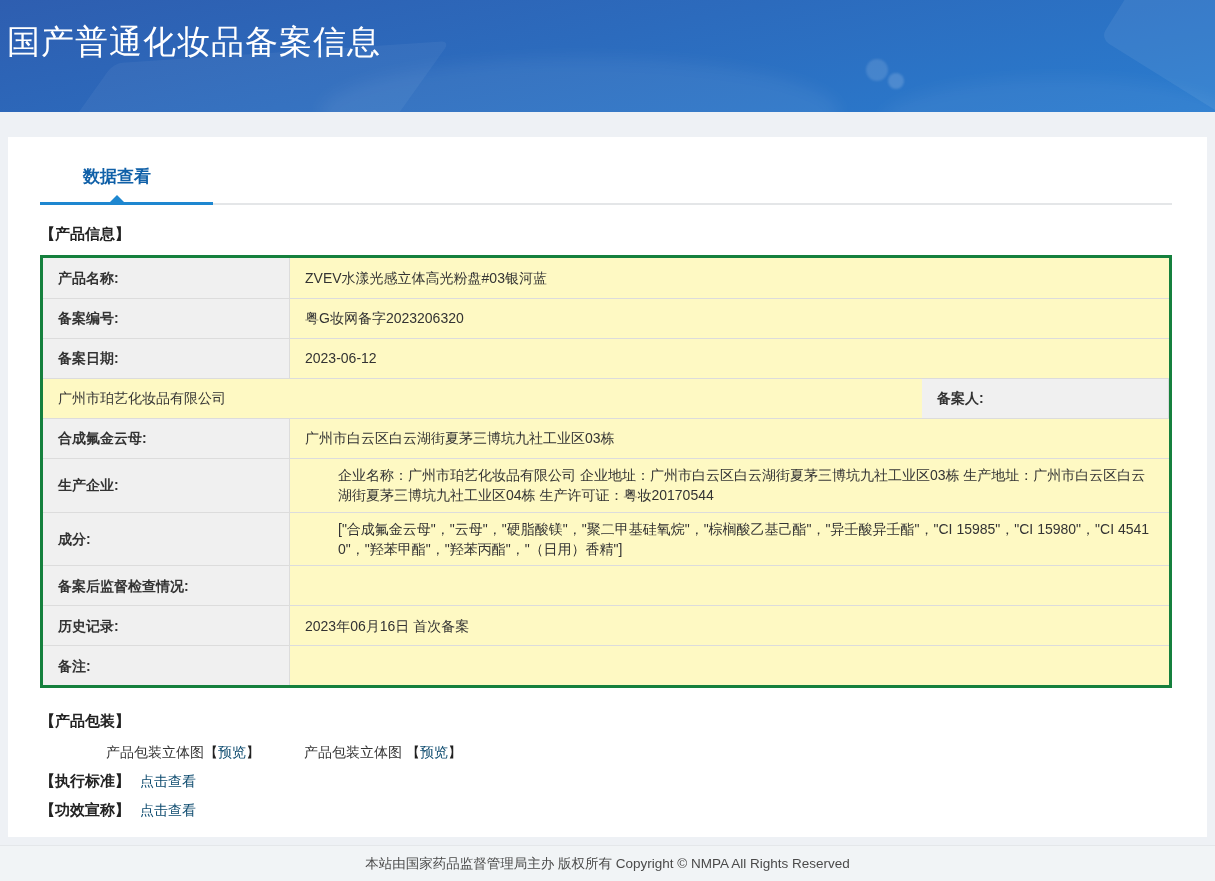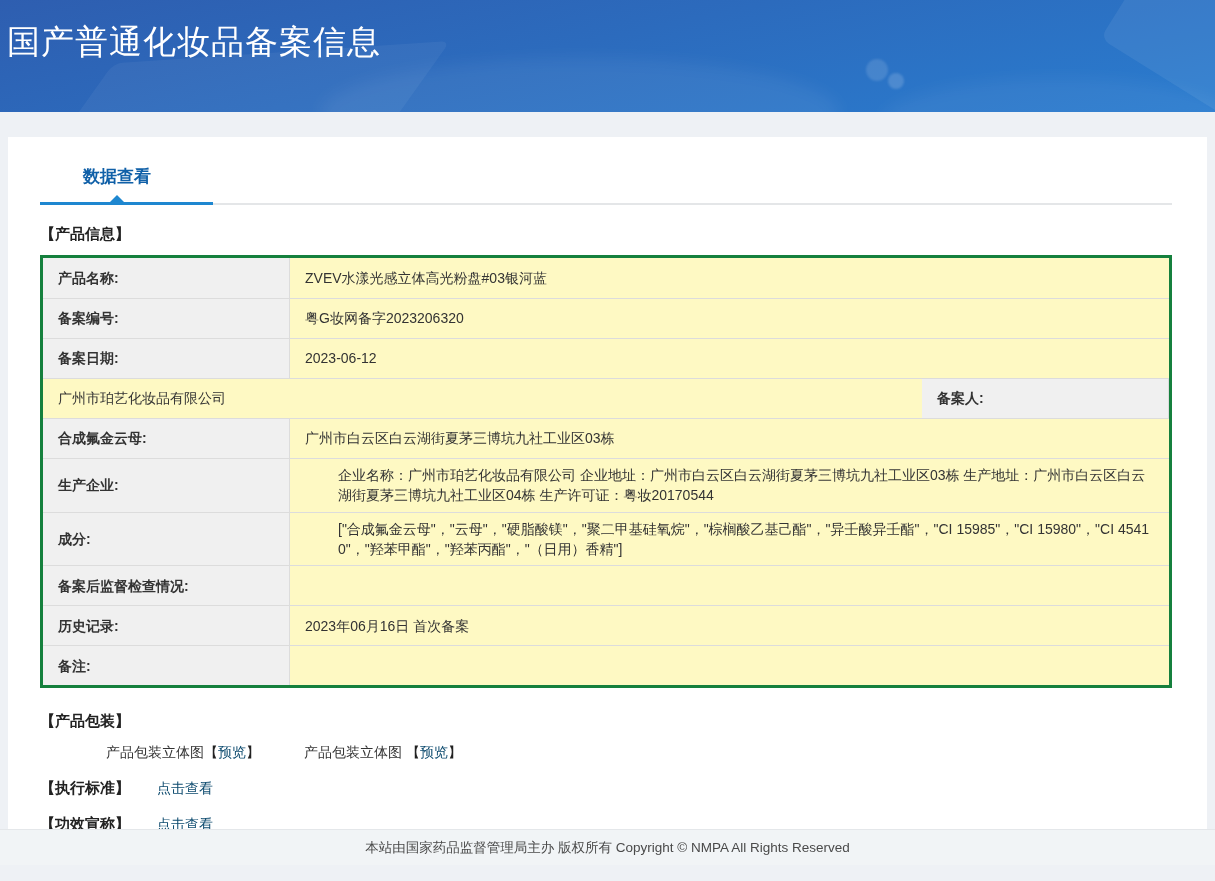--- a/index.html
+++ b/index.html
@@ -69,26 +69,26 @@
     background:#f0f0f0; font-weight:bold; color:#333; border-right:1px solid #dcdcdc;
   }
   .cell.value { flex:1; color:#333; word-break:break-all; }
   .row.tall { min-height:49px;gap:33px; }
   
   .pkg-row { margin-top:13px; margin-left:66px; display:flex; font-size:14px; }
   .pkg-item { margin-right:44px; }
   .bracket { color:#222; }
   a.link { color:#0c4a6e; text-decoration:none; cursor:pointer; }
   
-  .line-section { margin-top:17px; font-size:14px; display:flex; align-items:center;gap:17px; }
+  .line-section { margin-top:10px; font-size:14px; display:flex; align-items:center; }
   .sec-label { font-weight:bold; color:#222; font-size:15px; }
   .line-section a.link { margin-left:10px; }
   
   .ftr {
-    position:absolute; left:0; bottom:16px; width:1215px; height:36px;
+    position:absolute; left:0; bottom:0; width:1215px; height:36px;
     background:#f1f4f6; border-top:1px solid #e4e7ea;
     text-align:center; line-height:35px; font-size:13.5px; color:#4a4a4a;
   }
 </style>
 </head>
 <body>
 
 <header class="hdr">
   <div class="deco deco-poly"></div>
   <div class="deco deco-blob"></div>

